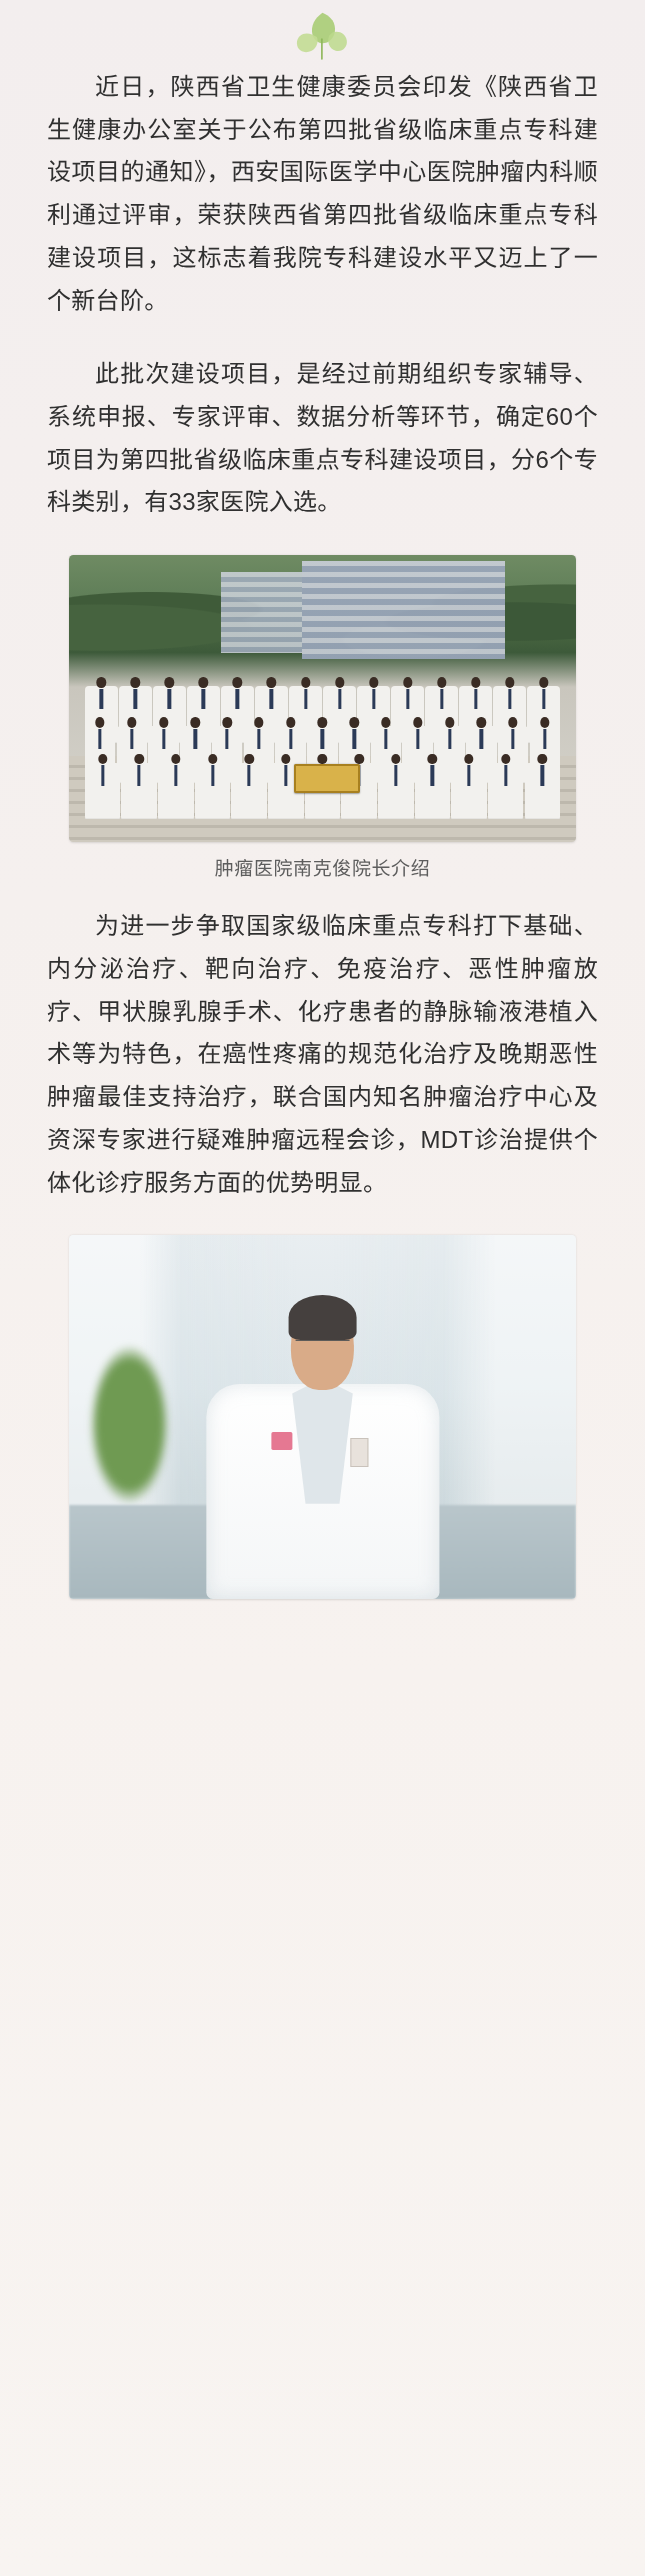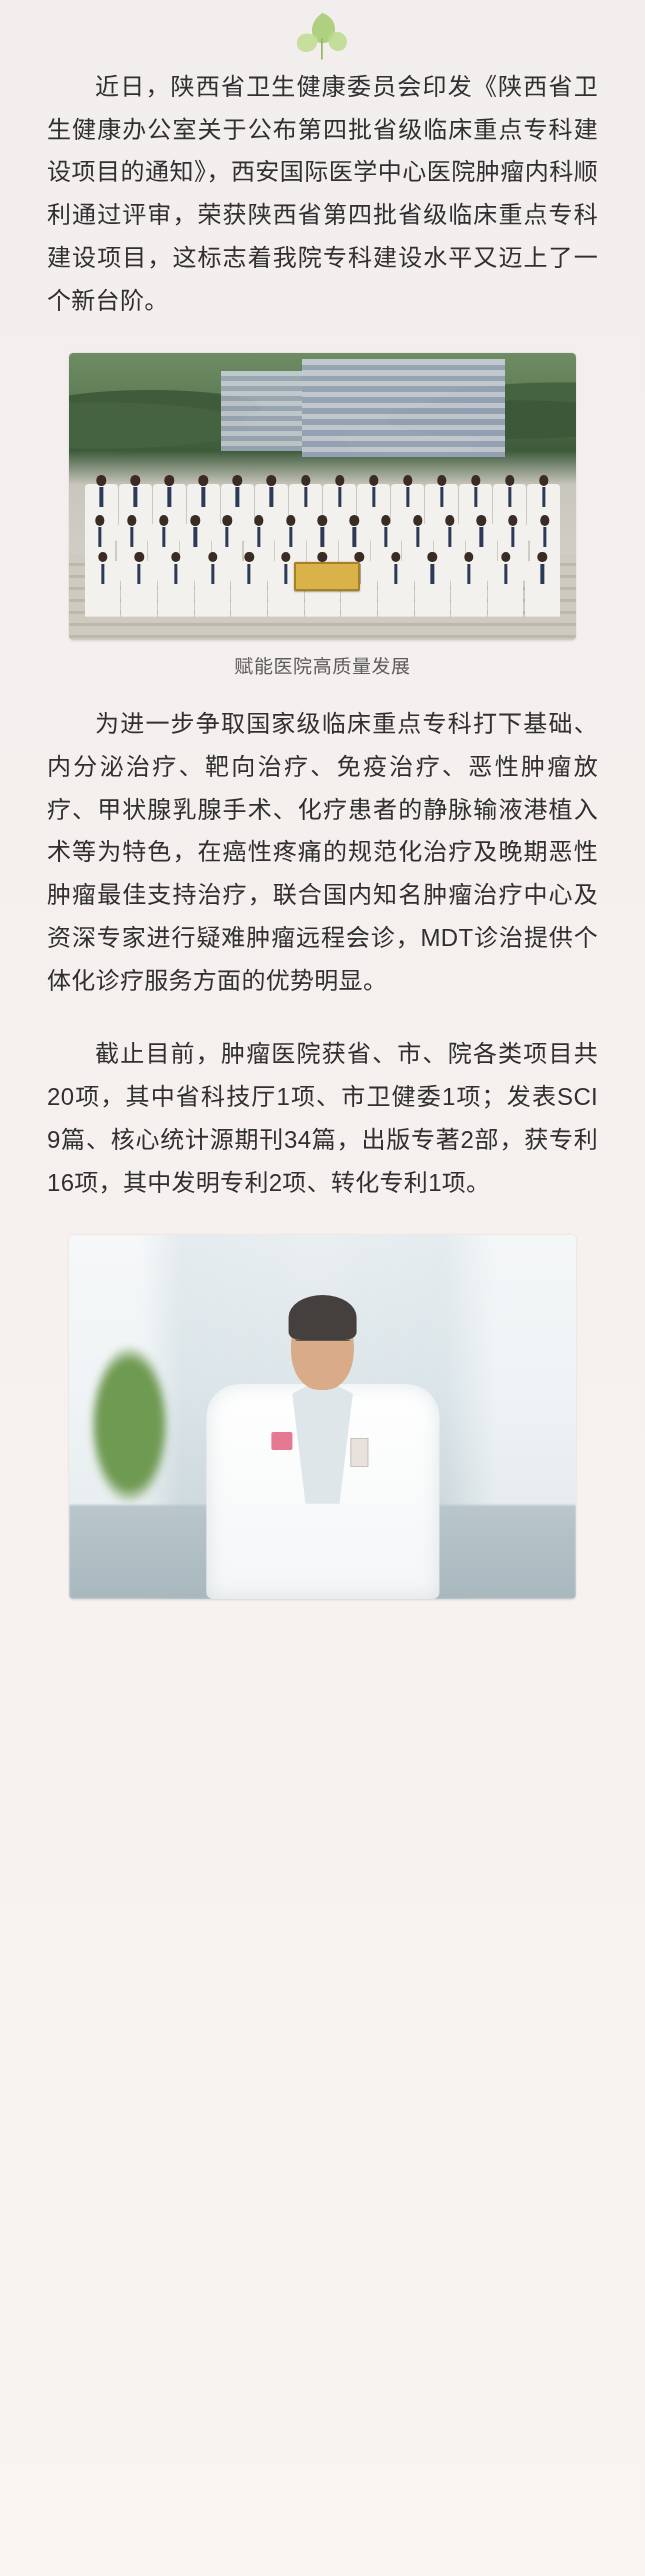--- a/index.html
+++ b/index.html
@@ -300,20 +300,21 @@
     <path d="M74 12 C60 22 52 36 56 52 C60 66 74 72 86 64 C98 56 100 38 92 26 C87 19 80 14 74 12 Z" fill="#a9cc74" opacity="0.9"></path>
     <path d="M56 52 C42 46 30 52 28 64 C26 77 36 86 49 83 C62 80 68 66 64 56 Z" fill="#c3dc93" opacity="0.9"></path>
     <path d="M92 48 C104 44 116 50 118 62 C120 74 110 84 98 81 C86 78 82 64 86 54 Z" fill="#bcd98c" opacity="0.85"></path>
     <path d="M73 60 C73 74 73 86 73 96" stroke="#8fb85c" stroke-width="3" fill="none" stroke-linecap="round"></path>
   </svg>
 
   <div class="content">
 
     <p class="para">近日，陕西省卫生健康委员会印发《陕西省卫生健康办公室关于公布第四批省级临床重点专科建设项目的通知》，西安国际医学中心医院肿瘤内科顺利通过评审，荣获陕西省第四批省级临床重点专科建设项目，这标志着我院专科建设水平又迈上了一个新台阶。</p>
 
+    <p class="para">此批次建设项目，是经过前期组织专家辅导、系统申报、专家评审、数据分析等环节，确定60个项目为第四批省级临床重点专科建设项目，分6个专科类别，有33家医院入选。</p>
 
     <figure class="figure">
       <div class="photo photo-team">
         <div class="team-trees"></div>
         <div class="team-building2"></div>
         <div class="team-building"></div>
         <div class="team-steps"></div>
         <div class="team-rows">
           <div class="team-row r1">
             <div class="person"></div>
@@ -359,26 +360,25 @@
               <div class="person"></div>
             <div class="person"></div>
               <div class="person"></div>
               <div class="person"></div>
               <div class="person"></div>
             <div class="person"></div>
           </div>
           <div class="plaque"></div>
         </div>
       </div>
-      <figcaption class="caption">赋能医院高质量发展</figcaption>
+      <figcaption class="caption">肿瘤医院南克俊院长介绍</figcaption>
     </figure>
 
     <p class="para">为进一步争取国家级临床重点专科打下基础、内分泌治疗、靶向治疗、免疫治疗、恶性肿瘤放疗、甲状腺乳腺手术、化疗患者的静脉输液港植入术等为特色，在癌性疼痛的规范化治疗及晚期恶性肿瘤最佳支持治疗，联合国内知名肿瘤治疗中心及资深专家进行疑难肿瘤远程会诊，MDT诊治提供个体化诊疗服务方面的优势明显。</p>
 
-    <p class="para">截止目前，肿瘤医院获省、市、院各类项目共20项，其中省科技厅1项、市卫健委1项；发表SCI 9篇、核心统计源期刊34篇，出版专著2部，获专利16项，其中发明专利2项、转化专利1项。</p>
 
     <figure class="figure">
       <div class="photo photo-portrait">
         <div class="corridor"></div>
         <div class="corridor-green"></div>
         <div class="corridor-floor"></div>
         <div class="doc">
           <div class="doc-coat"></div>
           <div class="doc-shirt"></div>
           <div class="doc-head"></div>

